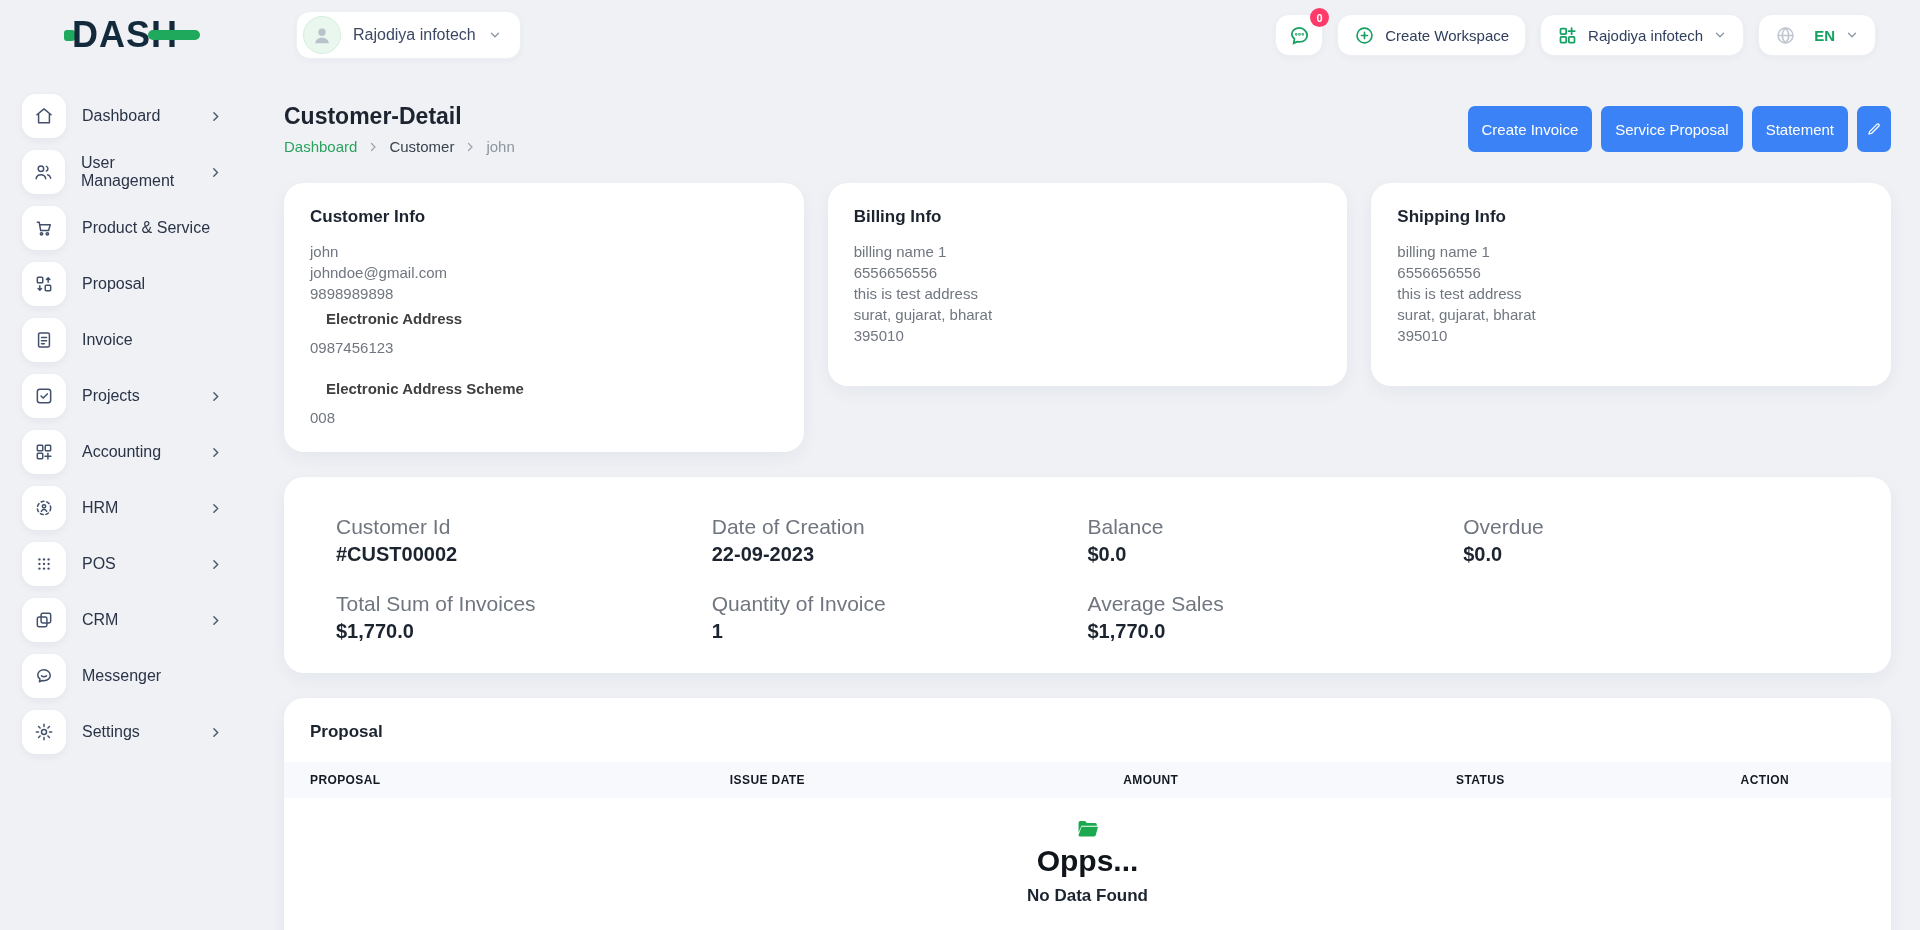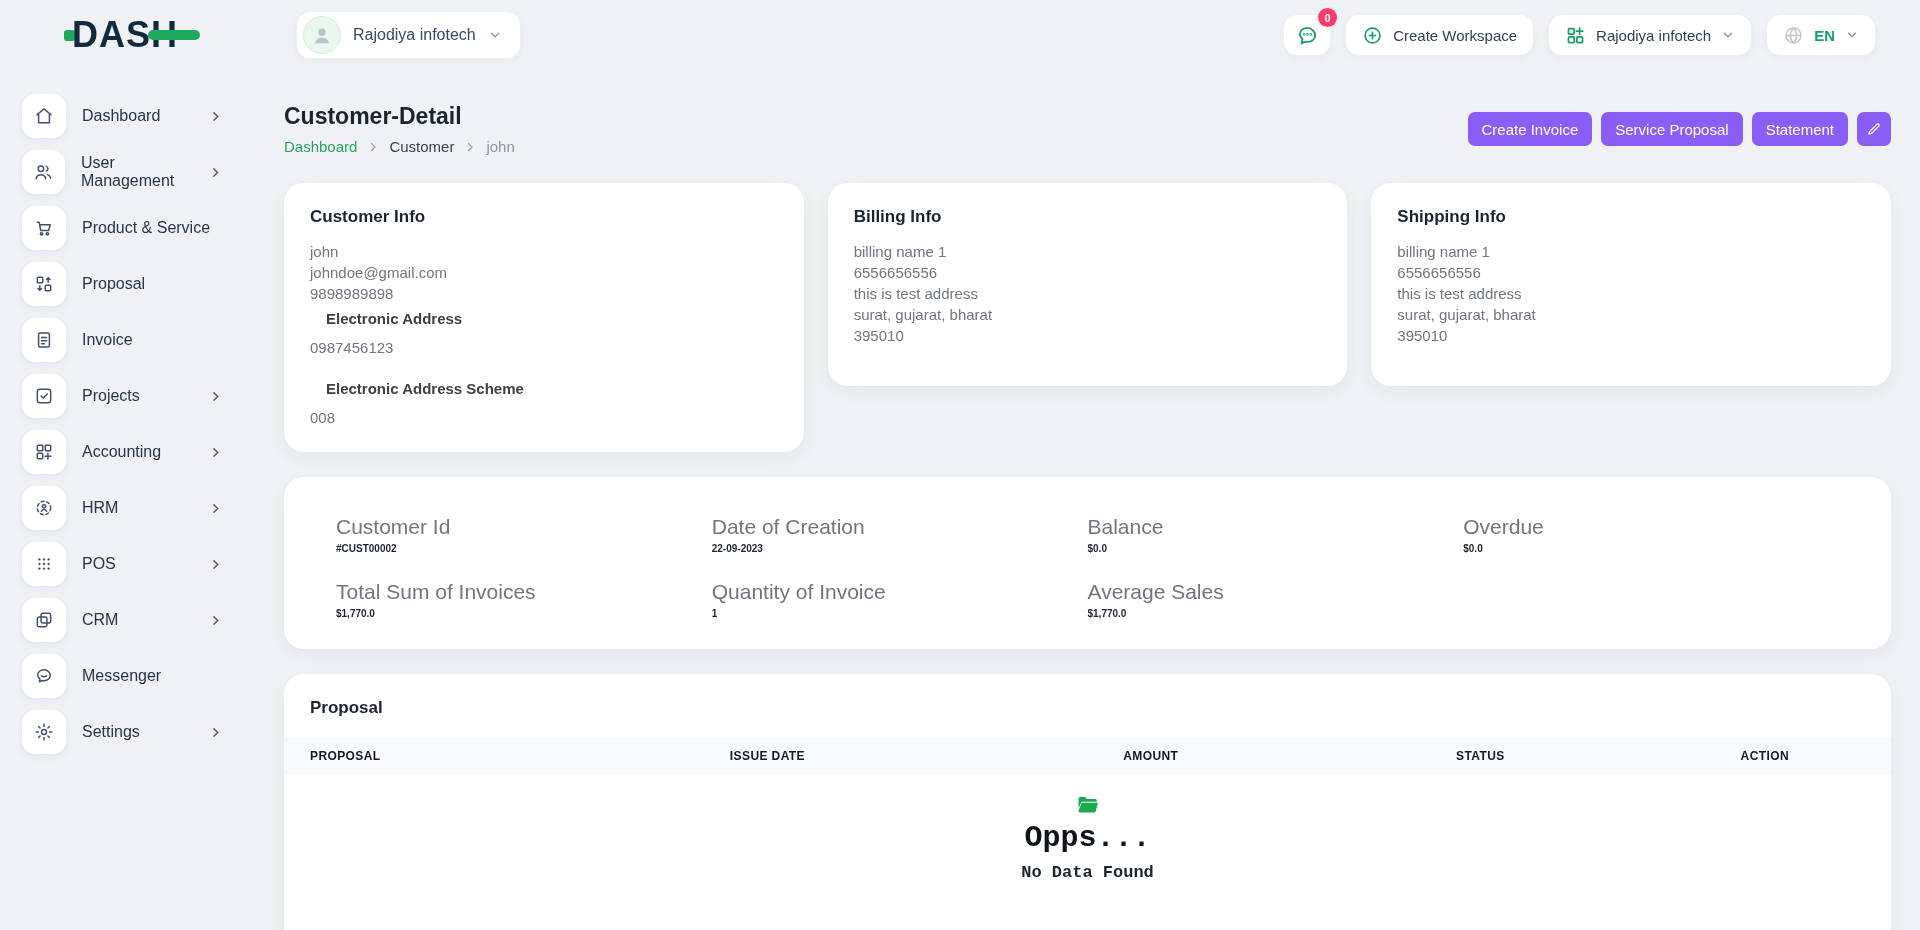--- a/index.html
+++ b/index.html
@@ -32,21 +32,21 @@
     background:#fff; border:1px solid #eceff3; border-radius:14px; height:42px;
     display:flex; align-items:center; gap:10px; padding:0 16px;
     box-shadow:0 2px 6px rgba(25,39,62,.04); cursor:pointer; font-size:15px; color:#30405c;
   }
   .chat-pill { position:relative; width:48px; justify-content:center; padding:0; }
   .badge {
     position:absolute; top:-7px; right:-7px; min-width:19px; height:19px; border-radius:50%;
     background:#fd3a69; color:#fff; font-size:11px; font-weight:700;
     display:flex; align-items:center; justify-content:center;
   }
-  .lang-code { color:#16a162; font-weight:600; }
+  .lang-code { color:#16a162; font-weight:600;margin-left:8px; }
 
   
   .shell { display:flex; height:860px; }
   .sidebar { width:250px; flex:0 0 auto; padding:24px 0 0 22px; }
   .side-item { display:flex; align-items:center; height:44px; margin-bottom:12px; cursor:pointer; }
   .side-ic {
     width:44px; height:44px; background:#fff; border-radius:14px;
     box-shadow:0 3px 8px rgba(25,39,62,.05);
     display:flex; align-items:center; justify-content:center; color:#42506b;
   }
@@ -58,51 +58,51 @@
   .page-head { display:flex; align-items:center; justify-content:space-between; }
   .page-title { font-size:23px; font-weight:700; color:#1c2430; }
   .crumbs { display:flex; align-items:center; gap:10px; margin-top:8px; font-size:15px; }
   .crumb-link { color:#2aa35f; cursor:pointer; }
   .crumb-mid { color:#39424e; cursor:pointer; }
   .crumb-cur { color:#8d959f; }
   .crumb-sep { color:#9aa3ad; }
 
   .actions { display:flex; gap:9px; }
   .btn {
-    background:#8b5cf6; color:#fff; border:none; border-radius:7px; height:34px;
+    background:#3b82f6; color:#fff; border:none; border-radius:7px; height:46px;
     padding:0 14px; font-size:15px; font-family:inherit; cursor:pointer;
   }
   .btn-ic { width:34px; padding:0; display:flex; align-items:center; justify-content:center; }
 
   .card {
     background:#fff; border-radius:20px; box-shadow:0 6px 18px rgba(25,39,62,.05);
   }
   .cards-row { display:flex; gap:24px; margin-top:28px; align-items:flex-start; }
   .info-card { flex:1; padding:24px 26px; }
   .card-h { font-size:17px; font-weight:700; color:#1c2430; margin-bottom:14px; }
   .info-line { font-size:15px; color:#70767f; line-height:21px; }
   .info-sub { font-size:15px; font-weight:700; color:#404040; margin:6px 16px 10px; }
   .info-sub.mt { margin-top:22px; }
   .h-tall { min-height:251px; }
   .h-short { min-height:203px; }
 
   .company-card { margin-top:25px; padding:24px 26px 30px; }
   .fields { display:grid; grid-template-columns:25% 25% 25% 25%; row-gap:26px; padding:14px 26px 0; }
   .f-label { font-size:21px; color:#70767f; }
-  .f-value { font-size:10px; font-weight:700; color:#1c2430; margin-top:4px; }
+  .f-value { font-size:20px; font-weight:700; color:#1c2430; margin-top:4px; }
 
   .proposal-card { margin-top:25px; padding:24px 0 0; height:300px; overflow:hidden; }
   .prop-title { padding:0 26px; }
   .thead {
     margin-top:20px; background:#f8f9fc; height:36px;
     display:grid; grid-template-columns:27% 25.3% 21.4% 18.3% 1fr;
     align-items:center; padding:0 26px;
   }
   .th { font-size:12px; font-weight:800; letter-spacing:.4px; color:#141a24; text-transform:uppercase; }
-  .empty { text-align:center; padding-top:22px;font-family:Liberation Mono, monospace; }
+  .empty { text-align:center; padding-top:22px; }
   .empty-ic { display:inline-block; }
   .empty-h { font-size:30px; font-weight:800; color:#10151c; margin-top:2px; }
   .empty-m { font-size:17px; font-weight:700; color:#1c2430; margin-top:8px; }
 
   .chev-g { color:#8d99a8; }
 </style>
 </head>
 <body>
 
 <div class="topbar">

